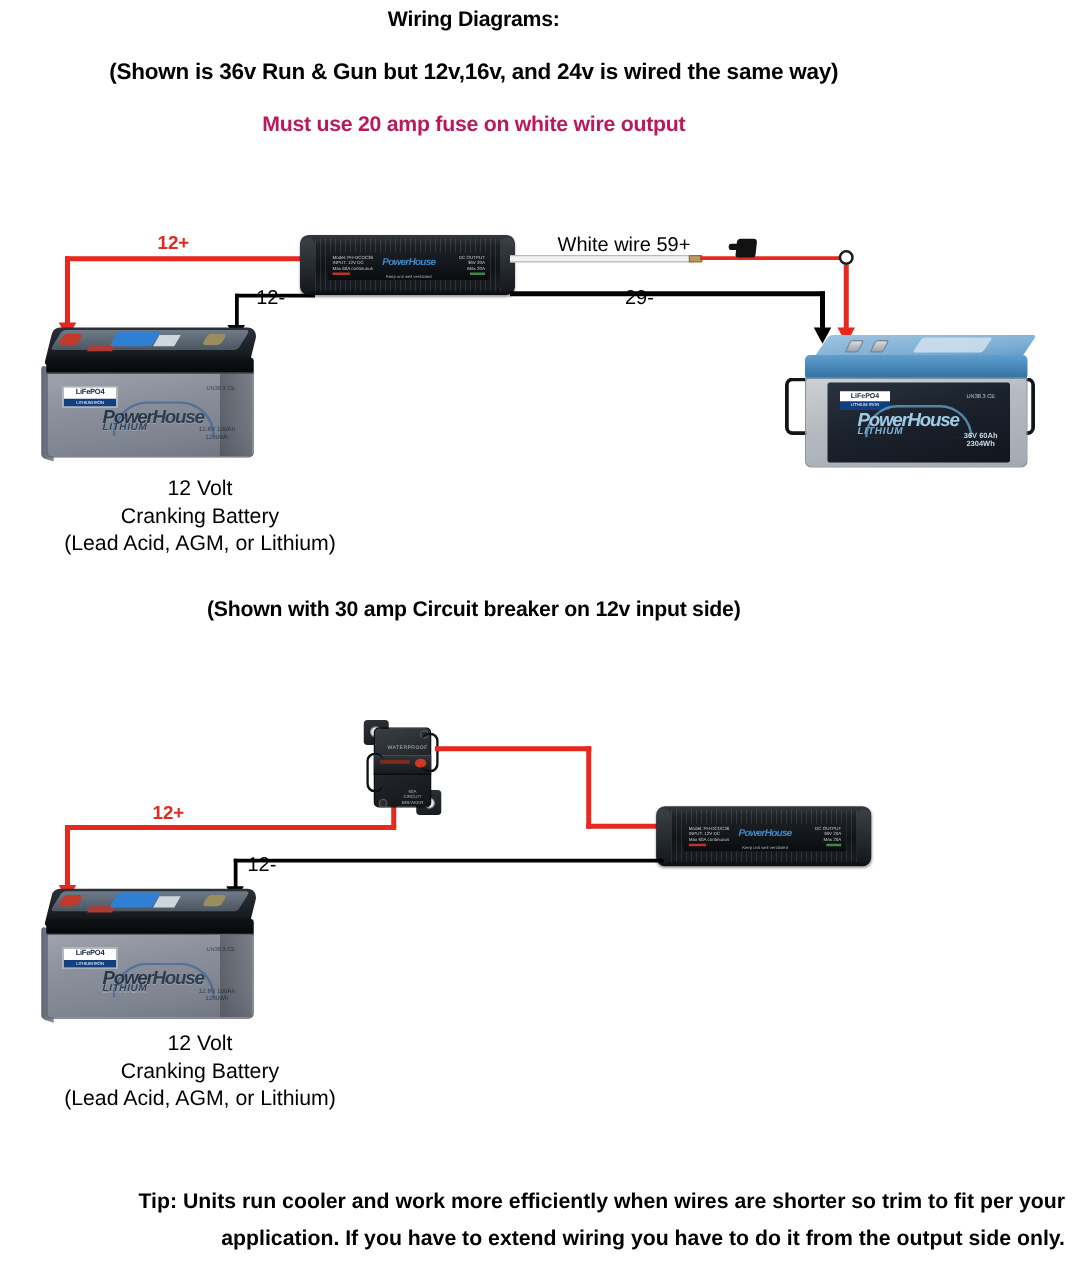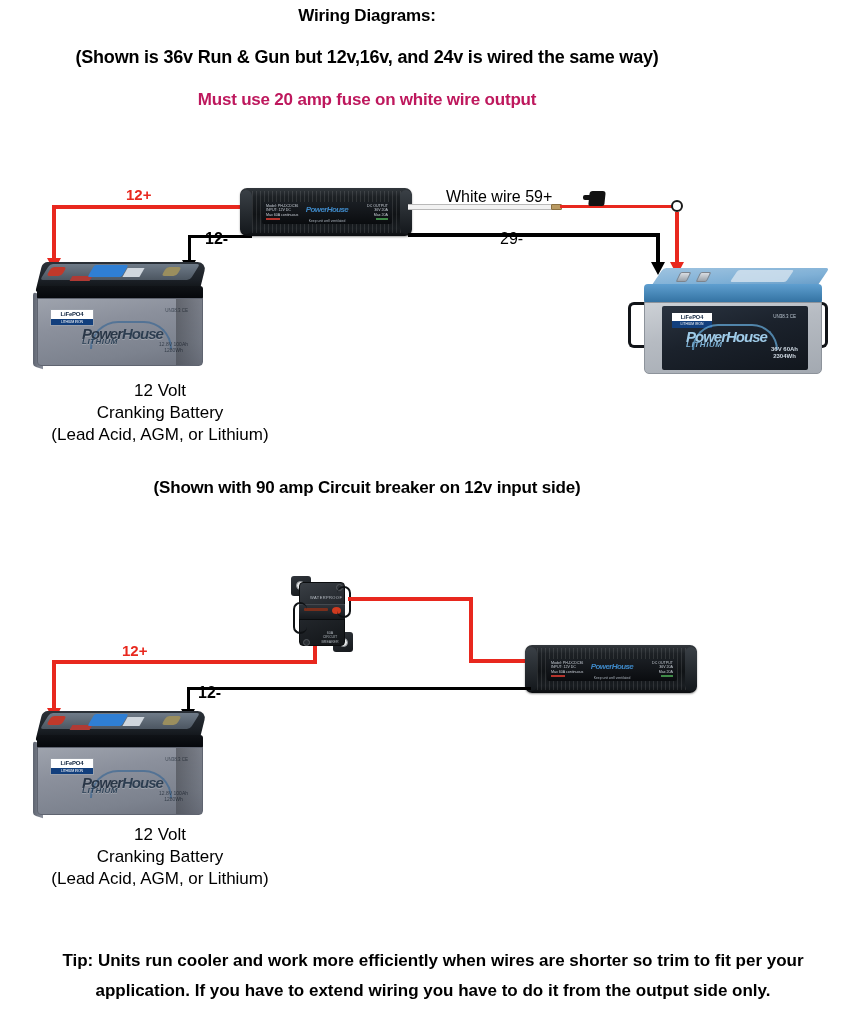--- a/index.html
+++ b/index.html
@@ -12,36 +12,36 @@
     height: 1024px;
     position: relative;
     font-family: "Liberation Sans", sans-serif;
     color: #000000;
     overflow: hidden;
   }
 
   
   .hdr {
     position: absolute;
-    left: 0;
+    left: 12px;
     width: 734px;
     text-align: center;
     font-weight: bold;
     letter-spacing: -0.2px;
   }
   #title-main      { top: 6px;  font-size: 17px; }
   #title-sub       { top: 47px; font-size: 18px; }
   #title-warning   { top: 90px; font-size: 17px; color: #be185d; }
   #title-breaker   { top: 478px; font-size: 17px; }
 
   .tip {
     position: absolute;
     left: 14px;
     width: 838px;
-    text-align: center;
+    text-align: right;
     font-size: 17px;
     font-weight: bold;
     line-height: 30px;
   }
   #tip-text { top: 946px; }
 
   
   .caption {
     position: absolute;
     text-align: center;
@@ -78,21 +78,21 @@
   .arrow-black { border-top: 13px solid #000000; }
 
   
   .wlabel {
     position: absolute;
     font-size: 15px;
     font-weight: bold;
     white-space: nowrap;
   }
   .wlabel-red   { color: #e8281e; }
-  .wlabel-black { color: #000000; font-weight: bold; font-size: 16px; }
+  .wlabel-black { color: #000000; font-weight: normal; font-size: 16px; }
   .wlabel-plain { color: #000000; font-weight: normal; font-size: 16px; }
 
   
   .batt12 {
     position: absolute;
     width: 176px;
     height: 112px;
   }
   .batt12 .b-top {
     position: absolute;
@@ -714,21 +714,21 @@
     </div>
   </div>
 
   <div class="caption" id="caption-top">
     <span>12 Volt</span>
     <span>Cranking Battery</span>
     <span>(Lead Acid, AGM, or Lithium)</span>
   </div>
 </div>
 
-<div class="hdr" id="title-breaker">(Shown with 90 amp Circuit breaker on 12v input side)</div>
+<div class="hdr" id="title-breaker">(Shown with 30 amp Circuit breaker on 12v input side)</div>
 
 <div>
 
   <div class="wire wire-red" style="left:52px; top:660px; width:265px; height:4px;"></div>
   <div class="wire wire-red" style="left:52px; top:660px; width:4px; height:52px;"></div>
   <div class="arrow arrow-red" style="left:47px; top:708px;"></div>
   <div class="wlabel wlabel-red" style="left:122px; top:642px;">12+</div>
 
   <div class="wire wire-red" style="left:313px; top:630px; width:4px; height:32px;"></div>
 

